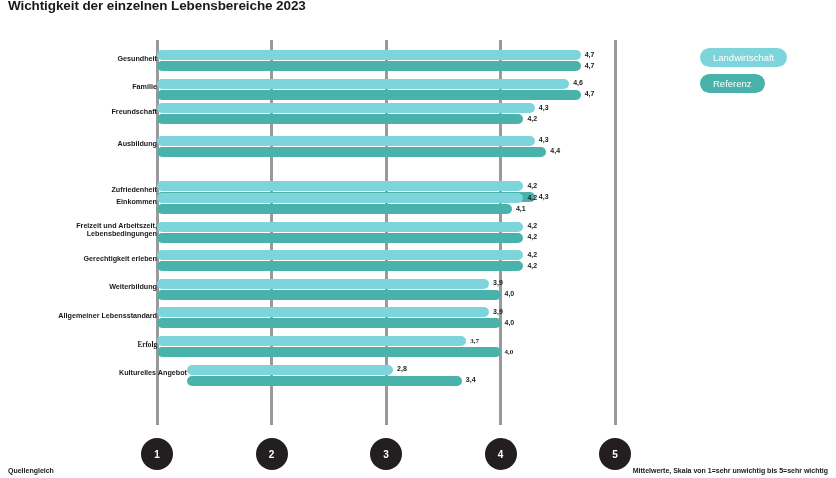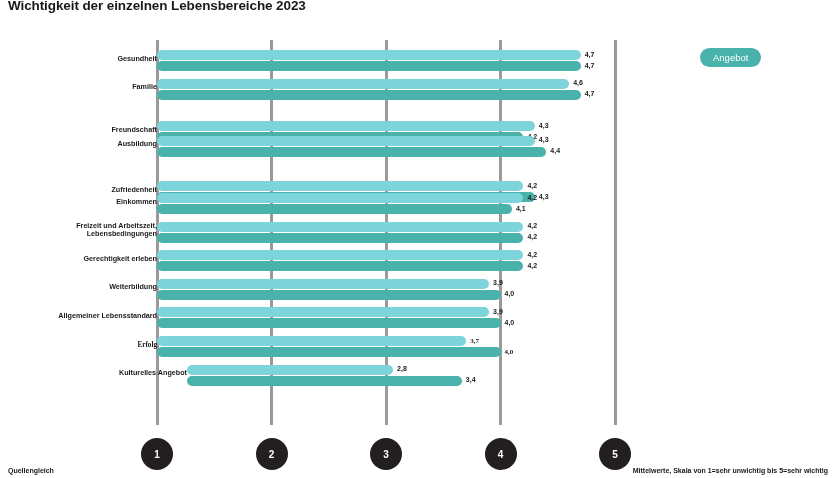--- a/index.html
+++ b/index.html
@@ -167,21 +167,21 @@
         <div class="bar dark" style="width: 423.65px; top: 12px;"></div>
         <div class="bar-value" style="left: 584.65px; top: 11.5px;">4,7</div>
       </div>
       <div class="row" style="top: 37.6px;">
         <div class="row-label" style="top: 5.5px;">Familie</div>
         <div class="bar light" style="width: 412.2px; top: 1px;"></div>
         <div class="bar-value" style="left: 573.2px; top: 0.5px;">4,6</div>
         <div class="bar dark" style="width: 423.65px; top: 12px;"></div>
         <div class="bar-value" style="left: 584.65px; top: 11.5px;">4,7</div>
       </div>
-      <div class="row" style="top: 80px;">
+      <div class="row" style="top: 62px;">
         <div class="row-label" style="top: 5.5px;">Freundschaft</div>
         <div class="bar light" style="width: 377.85px; top: 1px;"></div>
         <div class="bar-value" style="left: 538.85px; top: 0.5px;">4,3</div>
         <div class="bar dark" style="width: 366.4px; top: 12px;"></div>
         <div class="bar-value" style="left: 527.4px; top: 11.5px;">4,2</div>
       </div>
       <div class="row" style="top: 94.8px;">
         <div class="row-label" style="top: 5.5px;">Ausbildung</div>
         <div class="bar light" style="width: 377.85px; top: 1px;"></div>
         <div class="bar-value" style="left: 538.85px; top: 0.5px;">4,3</div>
@@ -250,17 +250,18 @@
 
 <div id="axis-row">
     <div class="axis-tick" style="left: 157px;">1</div>
     <div class="axis-tick" style="left: 271.5px;">2</div>
     <div class="axis-tick" style="left: 386px;">3</div>
     <div class="axis-tick" style="left: 500.5px;">4</div>
     <div class="axis-tick" style="left: 615px;">5</div>
   </div>
 
 <div id="legend">
-  <div class="legend-chip dark">Angebot</div>
+  <div class="legend-chip light">Landwirtschaft</div>
+  <div class="legend-chip dark">Referenz</div>
 </div>
 
 <div id="footer-left">Quellengleich</div>
 <div id="footer-right">Mittelwerte, Skala von 1=sehr unwichtig bis 5=sehr wichtig</div>
 
 </body></html>

